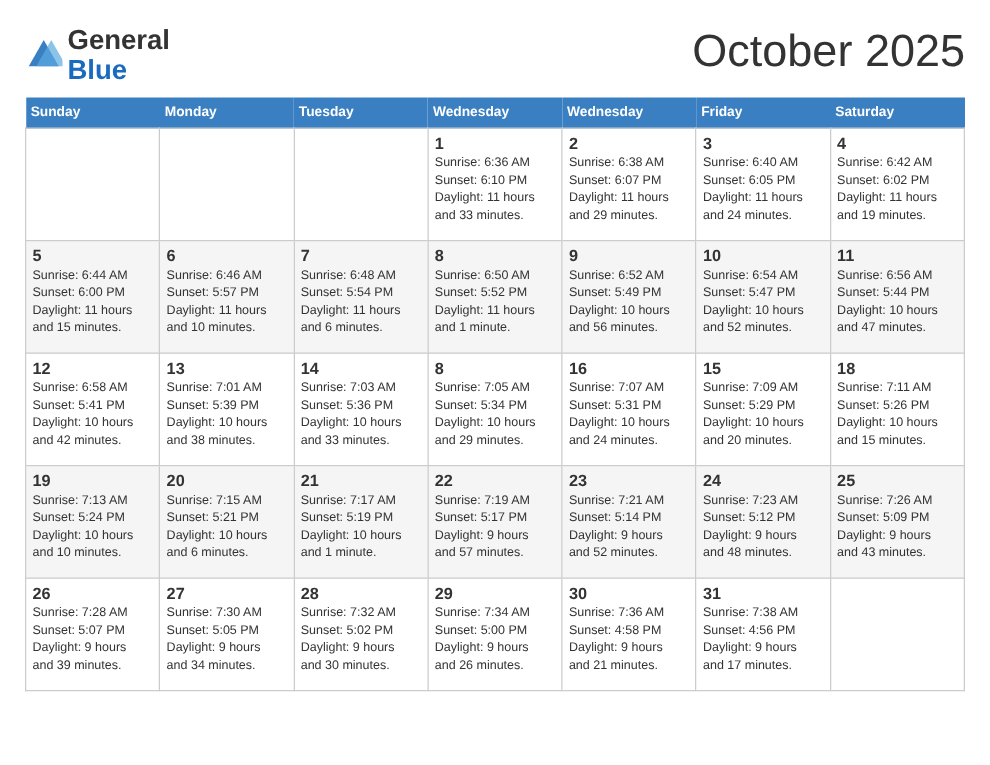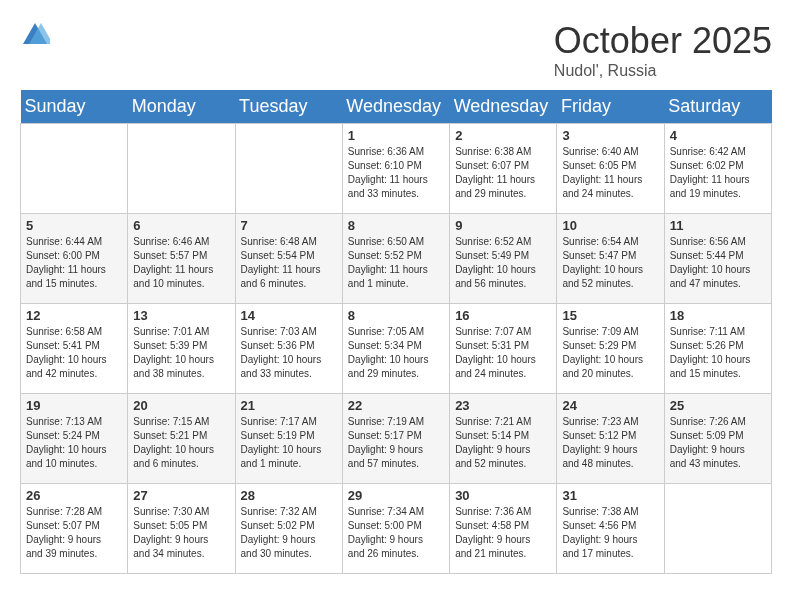--- a/index.html
+++ b/index.html
@@ -47,22 +47,22 @@
     table {
       width: 100%;
       border-collapse: collapse;
       font-size: 11px;
     }
     thead tr th {
       background-color: #3a7fc1;
       color: #fff;
       padding: 6px 4px;
       text-align: left;
-      font-size: 18px;
-      font-weight: normal;
+      font-size: 11px;
+      font-weight: bold;
     }
     tbody tr td {
       border: 1px solid #ccc;
       vertical-align: top;
       padding: 4px 5px;
       height: 90px;
       width: 107px;
       color: #333;
     }
     tbody tr:nth-child(even) td {
@@ -88,24 +88,27 @@
   </style>
 </head>
 <body>
 
 <div class="header">
   <div class="logo">
     <svg class="logo-icon" viewBox="0 0 40 40">
       <polygon points="20,4 36,32 4,32" fill="#3a7fc1"></polygon>
       <polygon points="28,4 44,32 12,32" fill="#5aaae0" opacity="0.7"></polygon>
     </svg>
+    <div class="logo-text">
+      <span class="logo-general">General</span><br>
+      <span class="logo-blue">Blue</span>
+    </div>
   </div>
   <div class="title-block">
     <div class="month-title">October 2025</div>
-    <div class="subtitle">Nudol', Russia</div>
   </div>
 </div>
 
 <table>
   <thead>
     <tr>
     <th>Sunday</th>
         <th>Monday</th>
         <th>Tuesday</th>
         <th>Wednesday</th>

